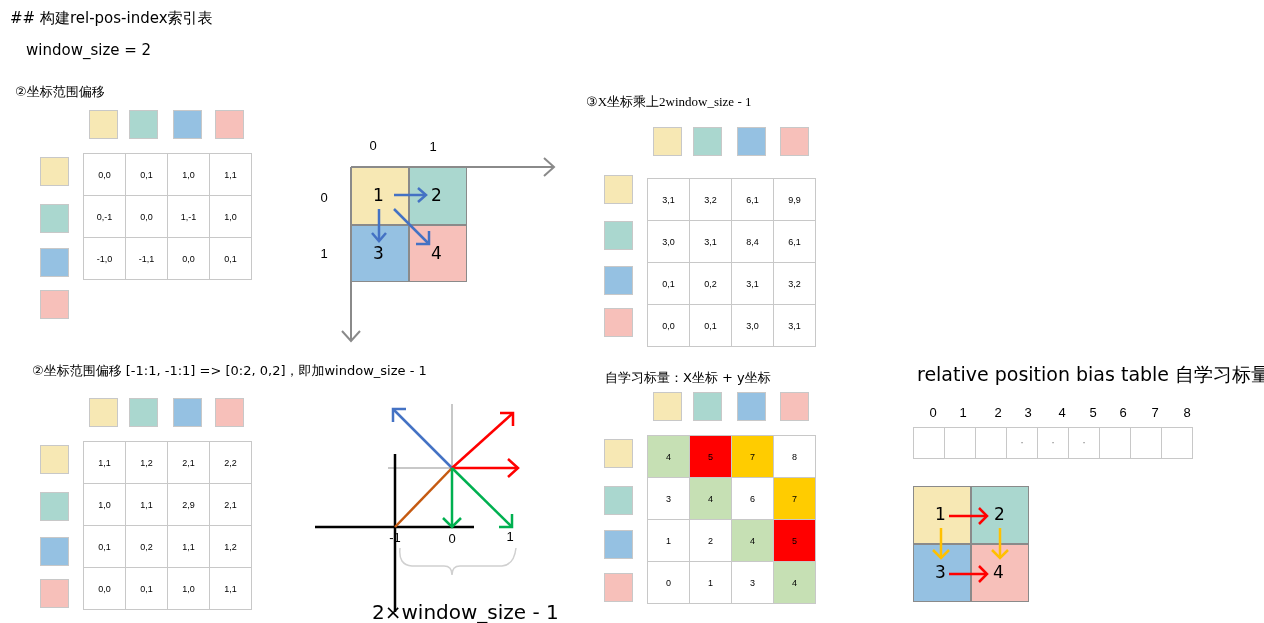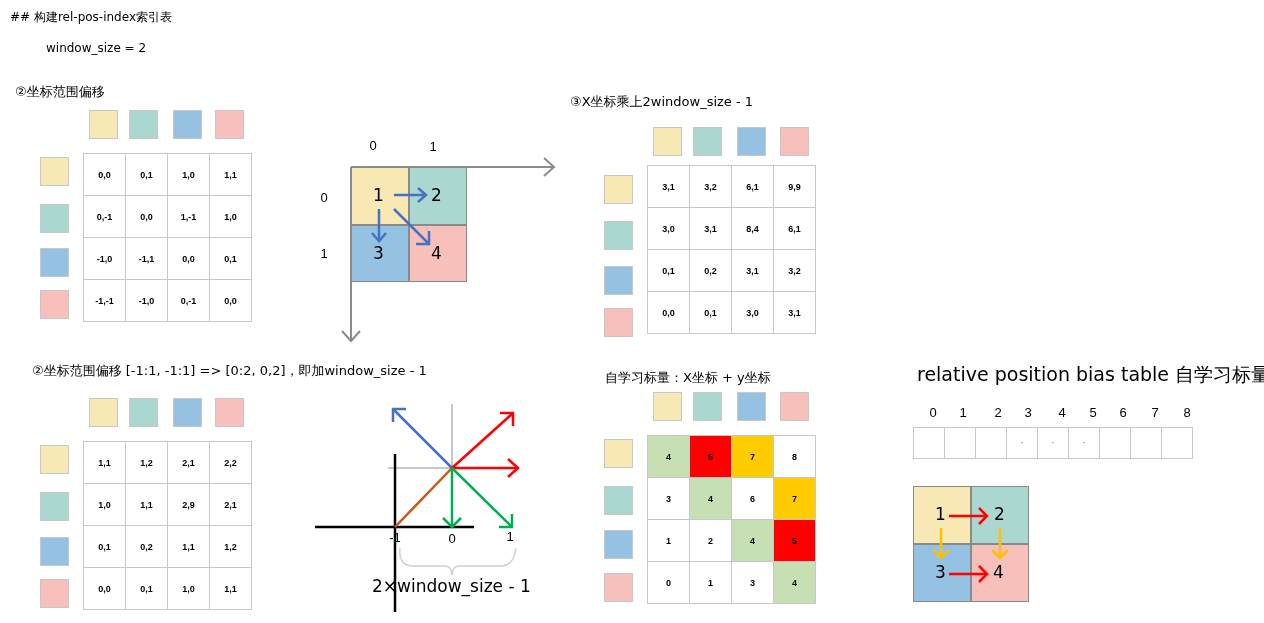--- a/index.html
+++ b/index.html
@@ -1,34 +1,34 @@
 <!DOCTYPE html>
 <html><head>
 <meta charset="utf-8">
 <style>
   html, body { margin:0; padding:0; background:#ffffff; }
   body { width:1264px; height:623px; position:relative; overflow:hidden;
          font-family:"DejaVu Sans", "Liberation Sans", sans-serif; color:#000; }
   .abs { position:absolute; }
-  .txt { white-space:nowrap; font-size:12px; }
+  .txt { white-space:nowrap; font-size:15px; }
   .title { font-size:13px; }
   .sw { position:absolute; width:29px; height:29px; border:1px solid #c8c8c8; box-sizing:border-box; }
-  .grid { position:absolute; border-collapse:collapse;font-weight:bold; }
+  .grid { position:absolute; border-collapse:collapse; }
   .grid td { border:1.5px solid #c8c8c8; width:41px; height:41px; text-align:center; vertical-align:middle;
              font-family:"Liberation Sans", sans-serif; font-size:9px; padding:0; }
   .lbl { position:absolute; font-family:"Liberation Sans", sans-serif; font-size:13px; text-align:center; }
   .bias { position:absolute; border-collapse:collapse; }
   .bias td { border:1.5px solid #c8c8c8; width:30px; height:30px; text-align:center; font-size:8px; color:#555; padding:0; }
   svg { position:absolute; left:0; top:0; overflow:visible; }
 </style>
 </head>
 <body>
 
 <div class="abs txt" style="left:10px;top:9px;">## 构建rel-pos-index索引表</div>
-<div class="abs txt" style="left:26px;top:41px;margin-left:20px;">window_size = 2</div>
+<div class="abs txt" style="left:26px;top:41px;">window_size = 2</div>
 
 <div class="abs txt title" style="left:15px;top:83px;">②坐标范围偏移</div>
 <div>
   <div class="sw" style="left:89px;top:110px;background:#F7E8B4"></div>
   <div class="sw" style="left:129px;top:110px;background:#AAD7CF"></div>
   <div class="sw" style="left:173px;top:110px;background:#95C1E2"></div>
   <div class="sw" style="left:215px;top:110px;background:#F7C0BA"></div>
 </div>
 <div>
   <div class="sw" style="left:40px;top:157px;background:#F7E8B4"></div>
@@ -48,26 +48,20 @@
         <td>0,-1</td>
         <td>0,0</td>
         <td>1,-1</td>
         <td>1,0</td>
       </tr>
   <tr>
         <td>-1,0</td>
         <td>-1,1</td>
         <td>0,0</td>
         <td>0,1</td>
-      </tr>
-  <tr>
-        <td>-1,-1</td>
-        <td>-1,0</td>
-        <td>0,-1</td>
-        <td>0,0</td>
       </tr>
 </tbody>
   </table>
 
 <div>
   <div class="lbl" style="left:366px;top:138px;width:14px;">0</div>
   <div class="lbl" style="left:426px;top:139px;width:14px;">1</div>
   <div class="lbl" style="left:317px;top:190px;width:14px;">0</div>
   <div class="lbl" style="left:317px;top:246px;width:14px;">1</div>
   <div class="abs" style="left:351px;top:167px;width:58px;height:58px;background:#F7E8B4;border:1.5px solid #8a8a8a;box-sizing:border-box;"></div>
@@ -163,37 +157,37 @@
       <line x1="452" y1="468" x2="452" y2="527"></line>
       <polyline points="443,518 452,527 461,518"></polyline>
       <line x1="452" y1="468" x2="512" y2="527"></line>
       <polyline points="499,527 512,527 512,514"></polyline>
     </g>
     <path d="M400 548 Q398 565 412 566 L444 566 Q452 566 452 575 Q452 566 460 566 L502 566 Q514 565 516 548" stroke="#d0d0d0" stroke-width="1.5" fill="none"></path>
   </svg>
   <div class="lbl" style="left:386px;top:530px;width:18px;font-size:13px;">-1</div>
   <div class="lbl" style="left:444px;top:531px;width:16px;font-size:13px;">0</div>
   <div class="lbl" style="left:502px;top:529px;width:16px;font-size:13px;">1</div>
-  <div class="abs txt" style="left:372px;top:576px;font-size:17px;">2×window_size - 1</div>
-</div>
-
-<div class="abs txt title" style="left:570px;top:93px;">③X坐标乘上2window_size - 1</div>
+  <div class="abs txt" style="left:372px;top:600px;font-size:20px;">2×window_size - 1</div>
+</div>
+
+<div class="abs txt title" style="left:586px;top:93px;font-family:Liberation Serif, serif;">③X坐标乘上2window_size - 1</div>
 <div>
   <div class="sw" style="left:653px;top:127px;background:#F7E8B4"></div>
   <div class="sw" style="left:693px;top:127px;background:#AAD7CF"></div>
   <div class="sw" style="left:737px;top:127px;background:#95C1E2"></div>
   <div class="sw" style="left:780px;top:127px;background:#F7C0BA"></div>
 </div>
 <div>
   <div class="sw" style="left:604px;top:175px;background:#F7E8B4"></div>
   <div class="sw" style="left:604px;top:221px;background:#AAD7CF"></div>
   <div class="sw" style="left:604px;top:266px;background:#95C1E2"></div>
   <div class="sw" style="left:604px;top:308px;background:#F7C0BA"></div>
 </div>
-<table class="grid" style="left:647px;top:165px;">
+<table class="grid" style="left:647px;top:178px;">
   <tbody>
       <tr>
         <td>3,1</td>
         <td>3,2</td>
         <td>6,1</td>
         <td>9,9</td>
       </tr>
   <tr>
         <td>3,0</td>
         <td>3,1</td>

